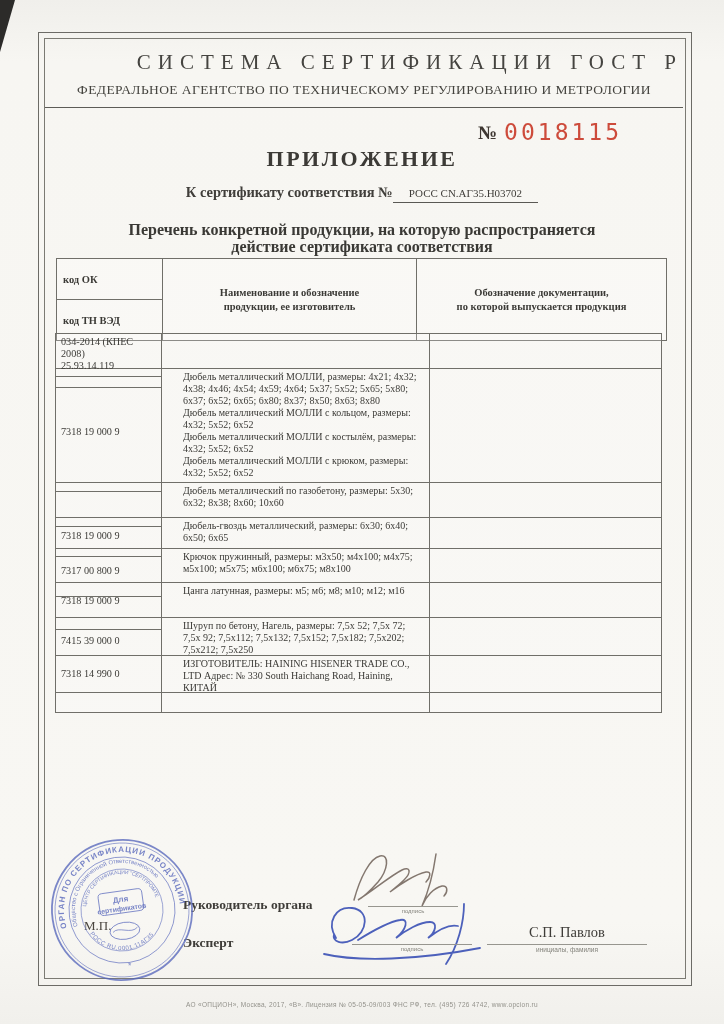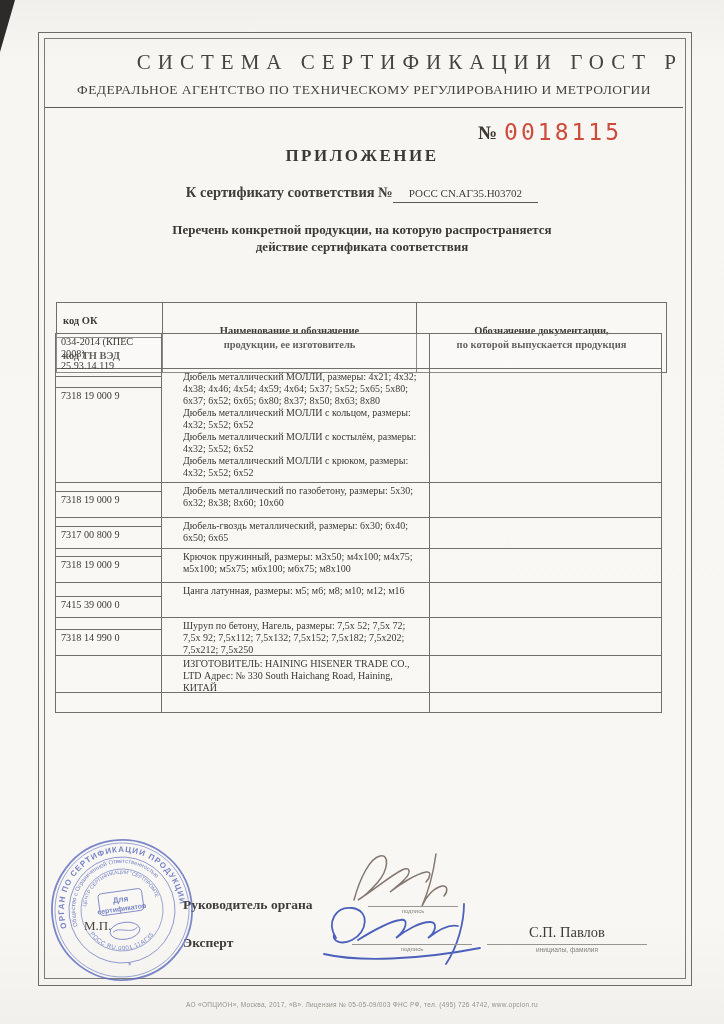--- a/index.html
+++ b/index.html
@@ -22,40 +22,40 @@
   .frame-inner{left:44px;top:38px;width:640px;height:939px;border:1px solid #7b7a73;}
   
   .header-box{left:45px;top:39px;width:638px;height:68px;border-bottom:1.6px solid #5d5c57;}
   .sys-title{left:45px;top:50px;width:638px;text-align:right;font-size:21px;font-weight:normal;letter-spacing:7px;color:#454440;}
   .agency-title{left:45px;top:82px;width:638px;text-align:center;font-size:13.5px;font-weight:normal;letter-spacing:.4px;color:#45443f;}
   
   .blank-no{left:478px;top:119px;display:flex;align-items:flex-start;gap:7px;}
   .blank-no .no-sign{font-size:19px;font-weight:bold;color:#3f3833;padding-top:3px;}
   .blank-no .no-digits{font-family:"DejaVu Sans Mono",monospace;font-size:23px;color:#cd4b3b;letter-spacing:3px;}
   
-  .doc-title{left:0;top:146px;width:724px;text-align:center;font-size:17px;font-weight:bold;letter-spacing:2.5px;color:#3c3a36;}
+  .doc-title{left:0;top:146px;width:724px;text-align:center;font-size:22px;font-weight:bold;letter-spacing:2.5px;color:#3c3a36;}
   .cert-line{left:0;top:184px;width:724px;display:flex;justify-content:center;align-items:flex-end;gap:0;}
   .cert-line .lbl{font-size:14.5px;font-weight:bold;color:#403e3a;}
   .cert-line .val{font-size:11px;color:#403e3a;border-bottom:1px solid #5a5954;padding:0 16px 3px 16px;margin-bottom:-2px;}
-  .subtitle{left:0;top:221px;width:724px;text-align:center;font-size:13px;font-weight:bold;line-height:17px;color:#3a3935;white-space:pre-line;}
-  
-  .htable{left:56px;top:258px;width:611px;height:71px;border:1px solid var(--bc);display:flex;box-sizing:border-box;background:rgba(255,255,255,.25);margin-top:44px;}
+  .subtitle{left:0;top:221px;width:724px;text-align:center;font-size:16px;font-weight:bold;line-height:17px;color:#3a3935;white-space:pre-line;}
+  
+  .htable{left:56px;top:258px;width:611px;height:83px;border:1px solid var(--bc);display:flex;box-sizing:border-box;background:rgba(255,255,255,.25);}
   .htable .hc1{width:105px;flex:none;border-right:1px solid var(--bc);display:flex;flex-direction:column;}
   .htable .hc1 div{flex:1;display:flex;align-items:center;padding:0 6px;font-size:10.5px;font-weight:bold;}
   .htable .hc1 div:first-child{border-bottom:1px solid var(--bc);}
   .htable .hc2{width:253px;flex:none;border-right:1px solid var(--bc);display:flex;align-items:center;justify-content:center;text-align:center;font-size:10.5px;font-weight:bold;white-space:pre-line;line-height:14px;}
   .htable .hc3{flex:1;display:flex;align-items:center;justify-content:center;text-align:center;font-size:10.5px;font-weight:bold;white-space:pre-line;line-height:14px;}
   
   .btable{left:55px;top:333px;width:607px;border:1px solid var(--bc);box-sizing:border-box;background:rgba(255,255,255,.2);}
   .brow{display:flex;border-bottom:1px solid var(--bc);box-sizing:border-box;}
   .brow:last-child{border-bottom:none;}
   .brow .c1{width:105px;flex:none;border-right:1px solid var(--bc);display:flex;flex-direction:column;font-size:10.2px;}
   .brow .c2{width:252px;flex:none;border-right:1px solid var(--bc);padding:2px 5px;font-size:10px;line-height:12px;white-space:pre-line;box-sizing:border-box;margin-left:16px;}
   .brow .c3{flex:1;}
-  .code{padding:2px 5px;white-space:pre-line;line-height:12px;}
+  .code{padding:2px 5px;white-space:pre-line;line-height:12px;margin-top:36px;}
   .code-top{border-bottom:1px solid var(--bc);padding:2px 5px 4px 5px;white-space:pre-line;line-height:12px;}
   .sp{border-bottom:1px solid var(--bc);flex:none;}
   .r1{height:35px;} .r2{height:114px;} .r3{height:35px;} .r4{height:31px;} .r5{height:34px;}
   .r6{height:35px;} .r7{height:38px;} .r8{height:37px;} .r9{height:19px;}
   
   .role-label{font-size:13.5px;font-weight:bold;color:#3f3d39;}
   .mp-label{left:84px;top:918px;font-size:13px;color:#4a453f;z-index:0;}
   .stamp{left:48px;top:836px;z-index:1;transform:rotate(-8deg);opacity:.9;}
   .sigline{border-top:1px solid #97968f;text-align:center;font-size:6px;color:#84837c;padding-top:1px;font-family:"Liberation Sans",sans-serif;}
   .name-block{width:160px;text-align:center;}

